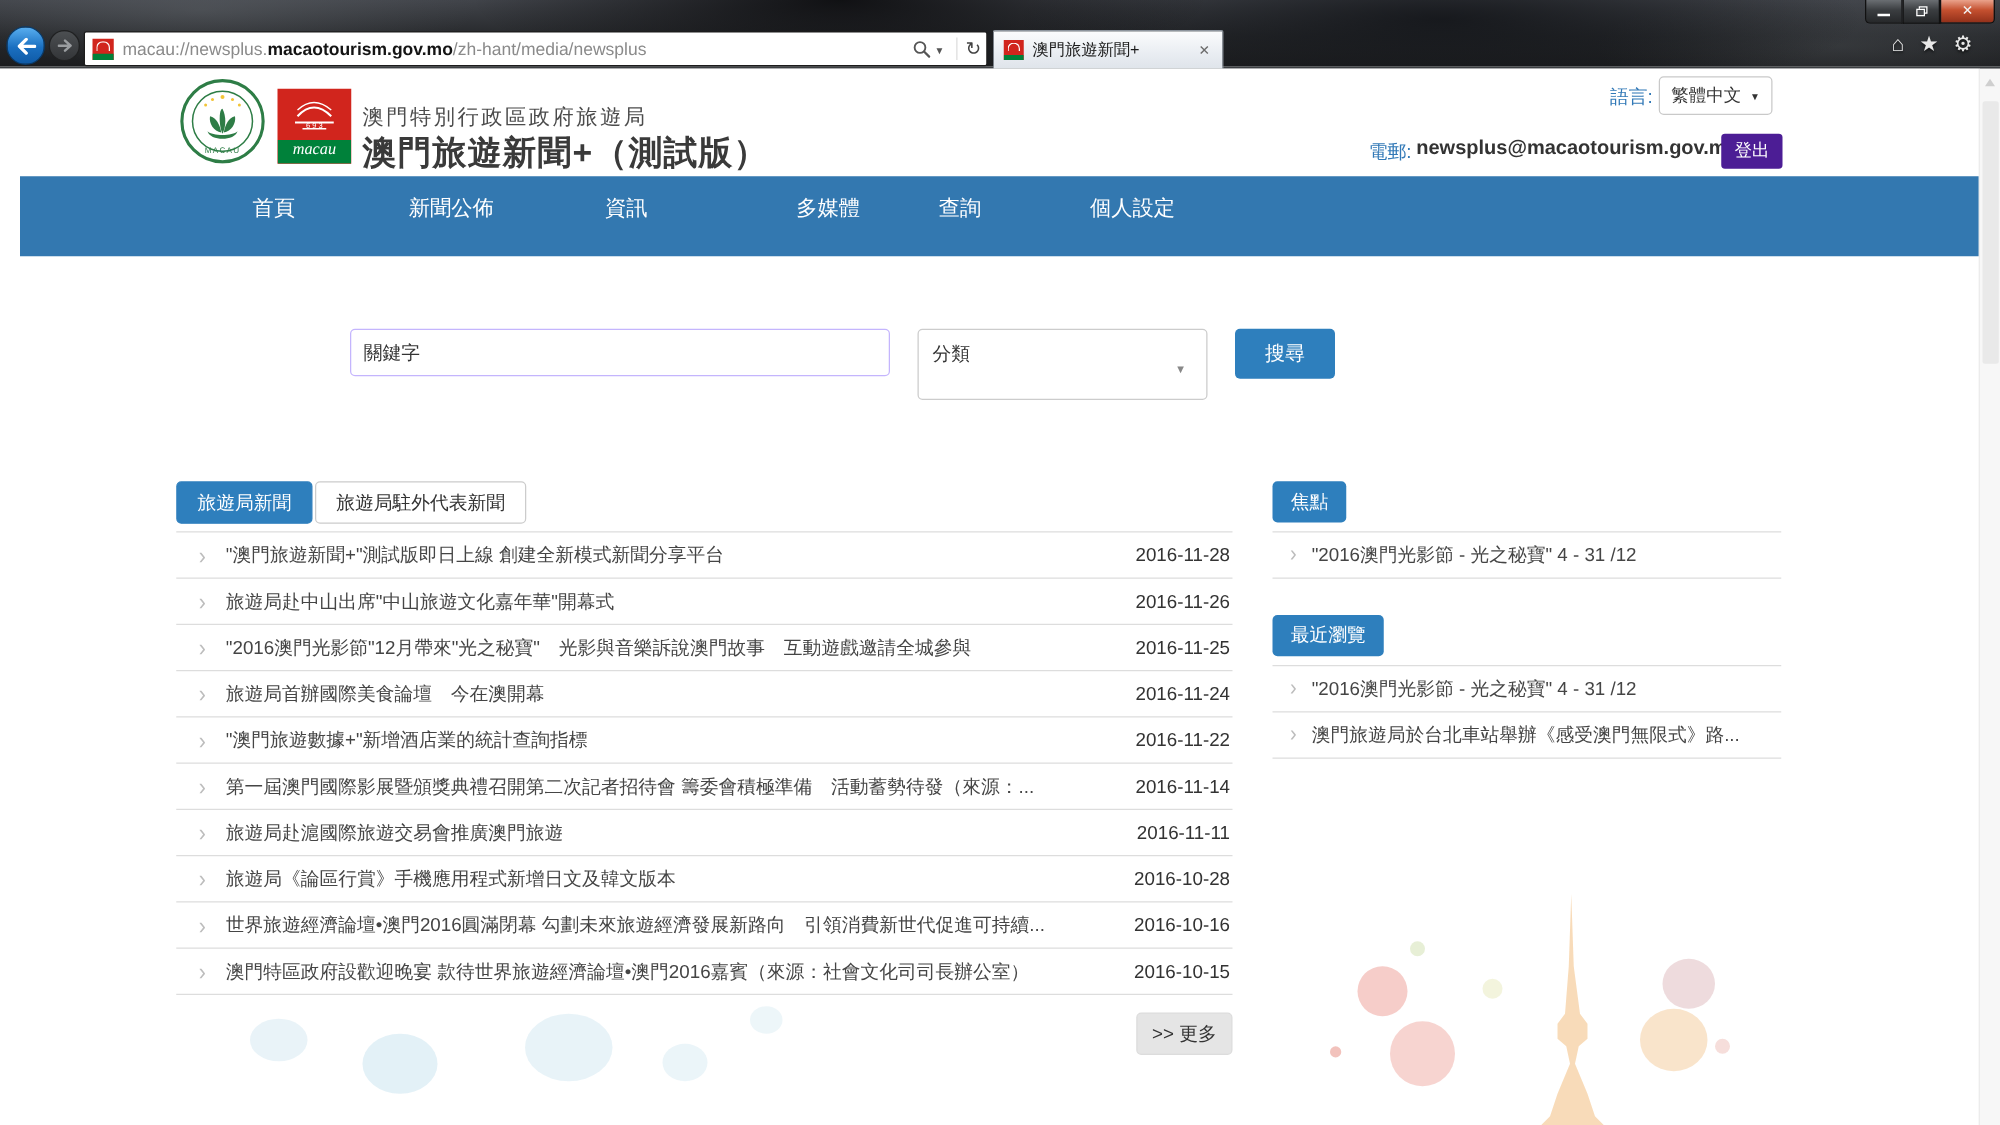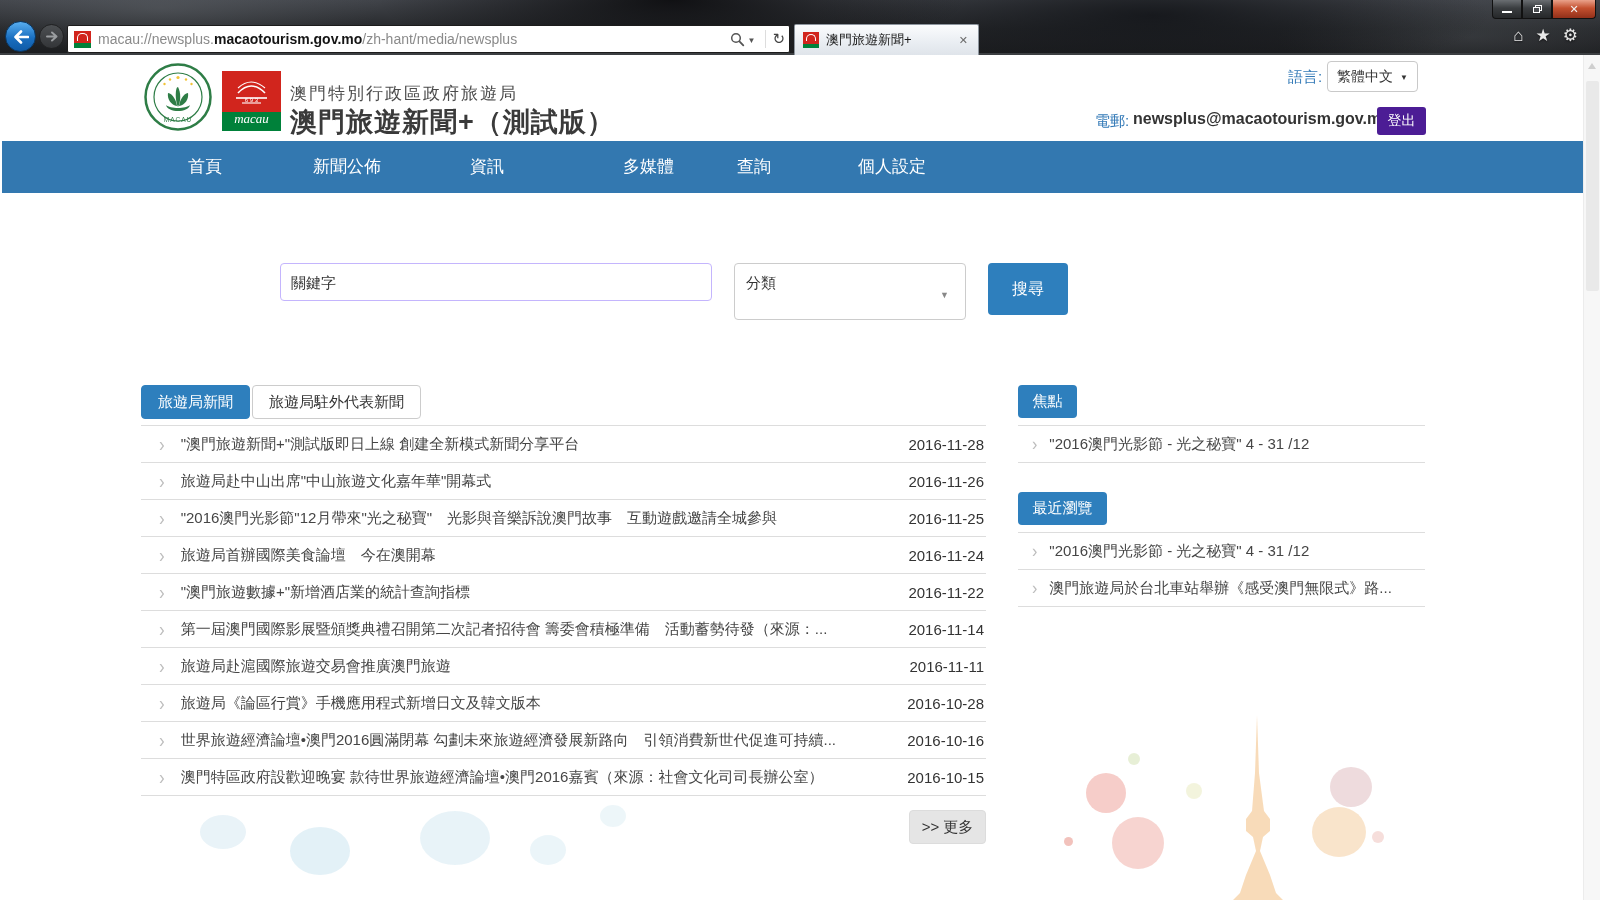--- a/index.html
+++ b/index.html
@@ -95,32 +95,32 @@
   .lang-btn { position:absolute; left:1327px; top:6px; width:91px; height:31px; background:#fff;
     border:1px solid #c9c9c9; border-radius:4px; font-size:14px; color:#333;
     display:flex; align-items:center; justify-content:center; gap:7px; }
   .lang-btn .caret { font-size:8px; color:#333; margin-top:2px; }
   .email-label { position:absolute; left:1095px; top:57px; font-size:15px; color:#3279b7; }
   .email-value { position:absolute; left:1133px; top:55px; font-size:16px; font-weight:bold; color:#333; }
   .logout-btn { position:absolute; left:1377px; top:52px; width:49px; height:28px; background:#4c1d95;
     color:#fff; font-size:14px; border:none; border-radius:3px; display:flex; align-items:center; justify-content:center; }
 
   
-  .main-nav { position:absolute; left:2px; top:86px; width:100%; height:52px; background:#3378b0; }
+  .main-nav { position:absolute; left:16px; top:86px; width:100%; height:64px; background:#3378b0; }
   .main-nav .nav-item { position:absolute; top:0; height:52px; line-height:52px; color:#fff; font-size:17px; cursor:pointer; }
 
   
   .keyword-input { position:absolute; left:280px; top:208px; width:432px; height:38px; border:1px solid #c4b5fd;
     border-radius:4px; font-size:15px; color:#333; padding:0 10px; font-family:inherit; }
   .keyword-input::placeholder { color:#333; opacity:1; }
   .category-box { position:absolute; left:734px; top:208px; width:232px; height:57px; border:1px solid #ccc;
     border-radius:4px; background:#fff; }
   .category-box .cat-label { position:absolute; left:11px; top:10px; font-size:15px; color:#333; }
   .category-box .caret { position:absolute; right:16px; top:26px; font-size:9px; color:#888; }
-  .search-btn { position:absolute; left:988px; top:208px; width:80px; height:52px; background:#2e7fbd; color:#fff;
+  .search-btn { position:absolute; left:988px; top:208px; width:80px; height:40px; background:#2e7fbd; color:#fff;
     font-size:16px; border:none; border-radius:4px; display:flex; align-items:center; justify-content:center; }
 
   
   .news-tab { position:absolute; top:330px; height:34px; border-radius:4px; font-size:15px;
     display:flex; align-items:center; justify-content:center; padding:0 16px; cursor:pointer; }
   .news-tab.active { left:141px; background:#2e7fbd; color:#fff; border:1px solid #2e7fbd; }
   .news-tab.inactive { left:252px; background:#fff; color:#333; border:1px solid #ccc; }
 
   
   .news-list { position:absolute; left:141px; top:370px; width:845px; border-bottom:1px solid #ddd; }

